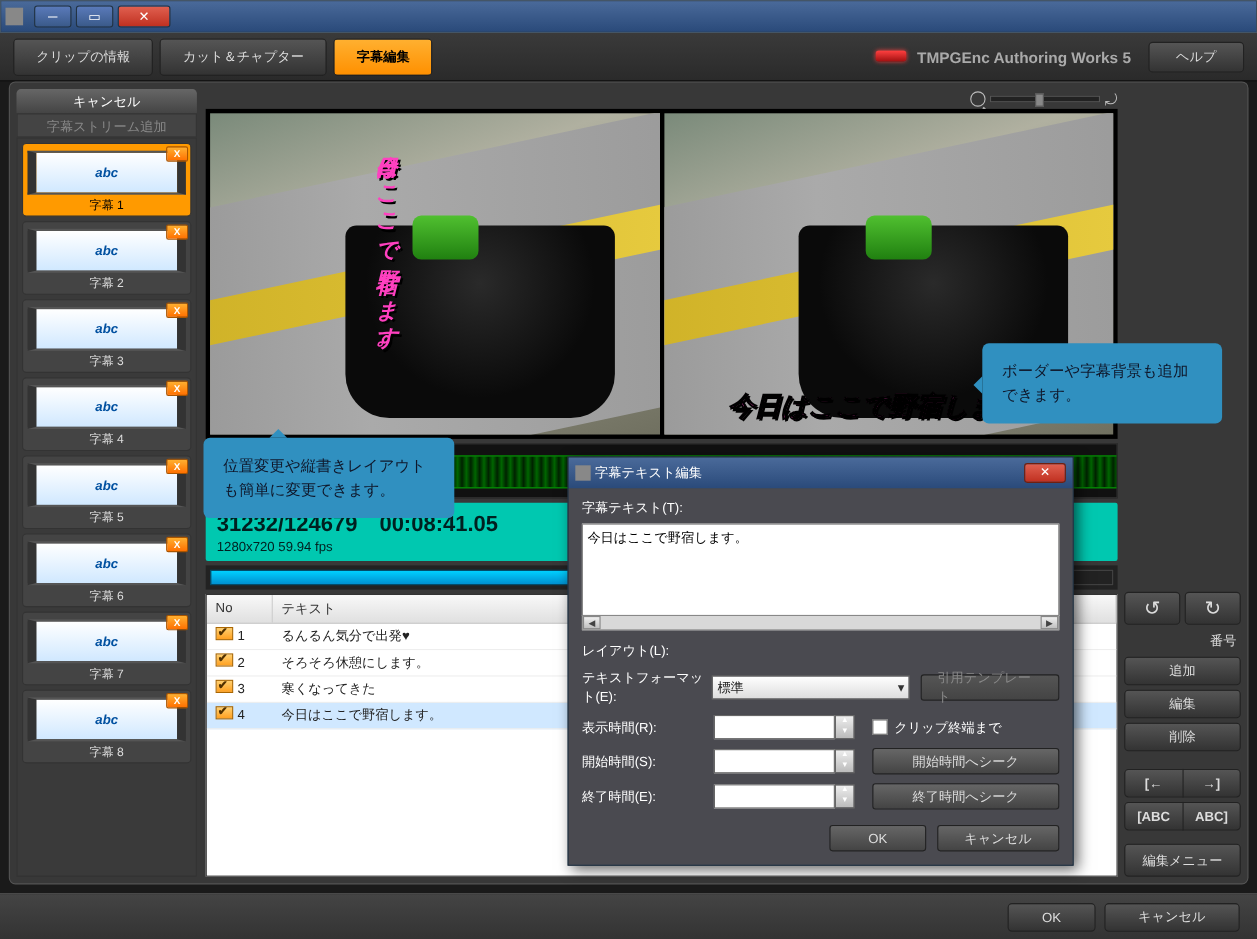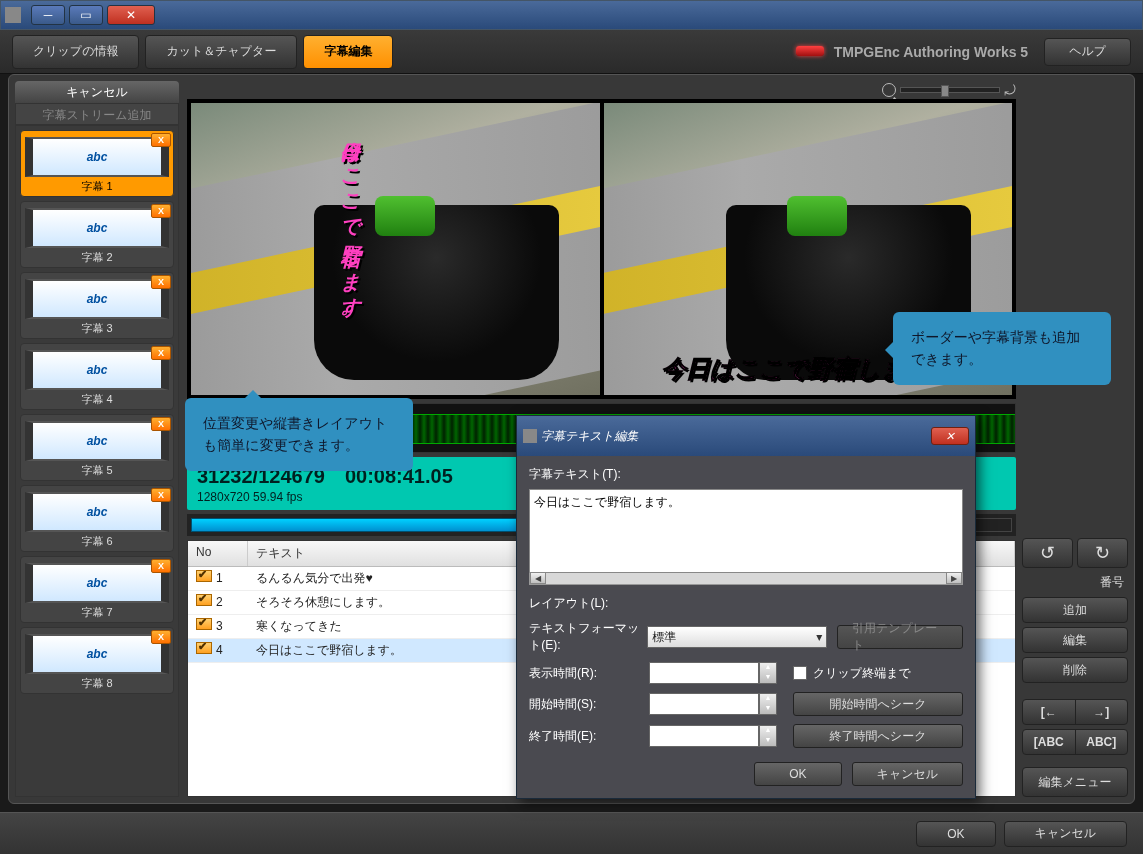--- a/index.html
+++ b/index.html
@@ -90,21 +90,21 @@
 .rundo { display: flex; gap: 4px; }
 .rundo div { flex: 1; height: 30px; background: linear-gradient(#555,#333); border: 1px solid #222; border-radius: 4px; color: #ddd; display: flex; align-items: center; justify-content: center; font-size: 18px; }
 .rlbl { color: #ddd; font-size: 12px; text-align: right; padding: 2px 4px; }
 
 
 .footer { position: absolute; left: 0; right: 0; bottom: 0; height: 42px; background: linear-gradient(#444,#333); display: flex; align-items: center; justify-content: flex-end; gap: 8px; padding: 0 16px; border-top: 1px solid #555; }
 .footer .fbtn { height: 26px; padding: 0 30px; background: linear-gradient(#555,#333); border: 1px solid #222; border-radius: 4px; color: #ddd; font-size: 12px; display: flex; align-items: center; }
 
 
 .dlg { position: absolute; left: 516px; top: 415px; width: 460px; background: #3a4a5a; border: 1px solid #1a2a3a; box-shadow: 4px 4px 12px rgba(0,0,0,0.6); z-index: 100; }
-.dlg-title { height: 40px; background: linear-gradient(#4a6a9a,#2a4a7a); color: #fff; font-size: 12px; display: flex; align-items: center; padding: 0 6px; font-style: italic; }
+.dlg-title { height: 28px; background: linear-gradient(#4a6a9a,#2a4a7a); color: #fff; font-size: 12px; display: flex; align-items: center; padding: 0 6px; }
 .dlg-title .t { flex: 1; margin-left: 4px; }
 .dlg-title .x { width: 38px; height: 18px; background: linear-gradient(#e06050,#c03020); border: 1px solid #702010; border-radius: 3px; text-align: center; line-height: 16px; font-size: 11px; }
 .dlg-body { background: #4a4a50; padding: 8px 12px 12px; }
 .dlg-body label { color: #fff; font-size: 12px; }
 .dlg-row { display: flex; align-items: center; margin-bottom: 8px; font-size: 12px; color: #fff; }
 .dlg-row .lab { width: 120px; }
 .dlg-check { display: flex; align-items: center; gap: 6px; margin-bottom: 10px; }
 .dlg-check .box { width: 14px; height: 14px; background: linear-gradient(#ffd070,#ffa020); border: 1px solid #aa6600; position: relative; }
 .dlg-check .box::after { content:"✔"; position:absolute; left:1px; top:-3px; color:#502000; font-size:11px; font-weight:bold; }
 .dlg-ta { width: 100%; height: 84px; background: #fff; border: 1px solid #888; font-size: 12px; padding: 4px; resize: none; }

